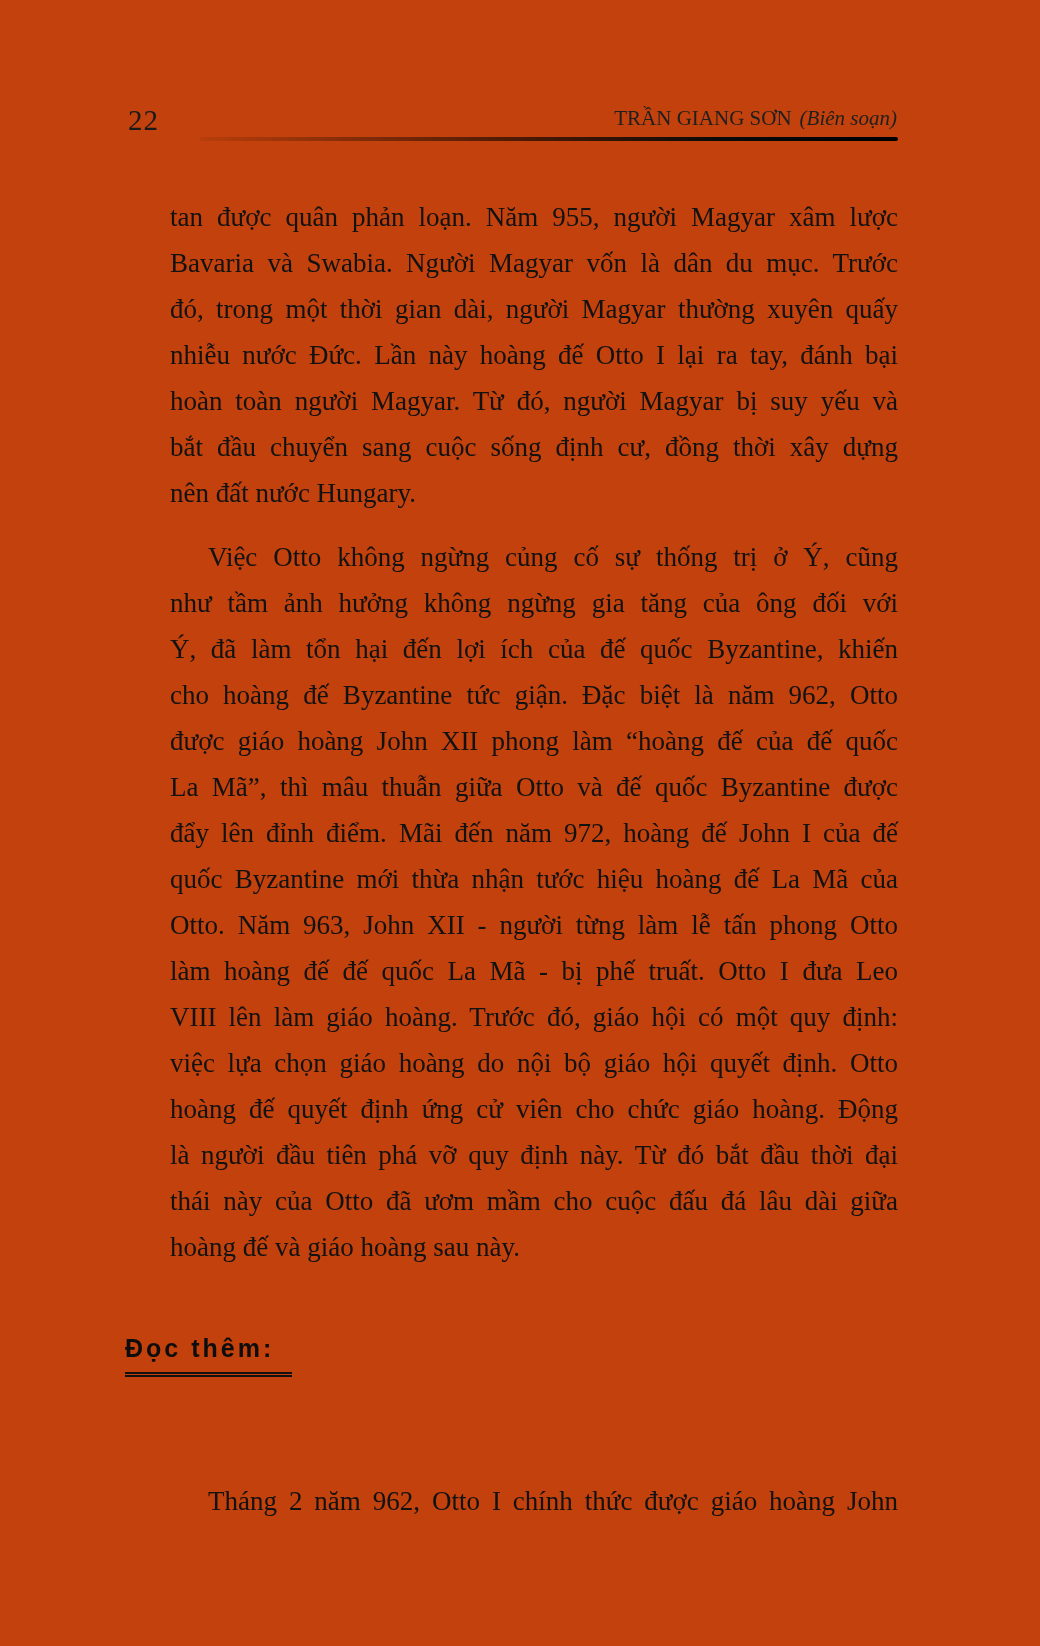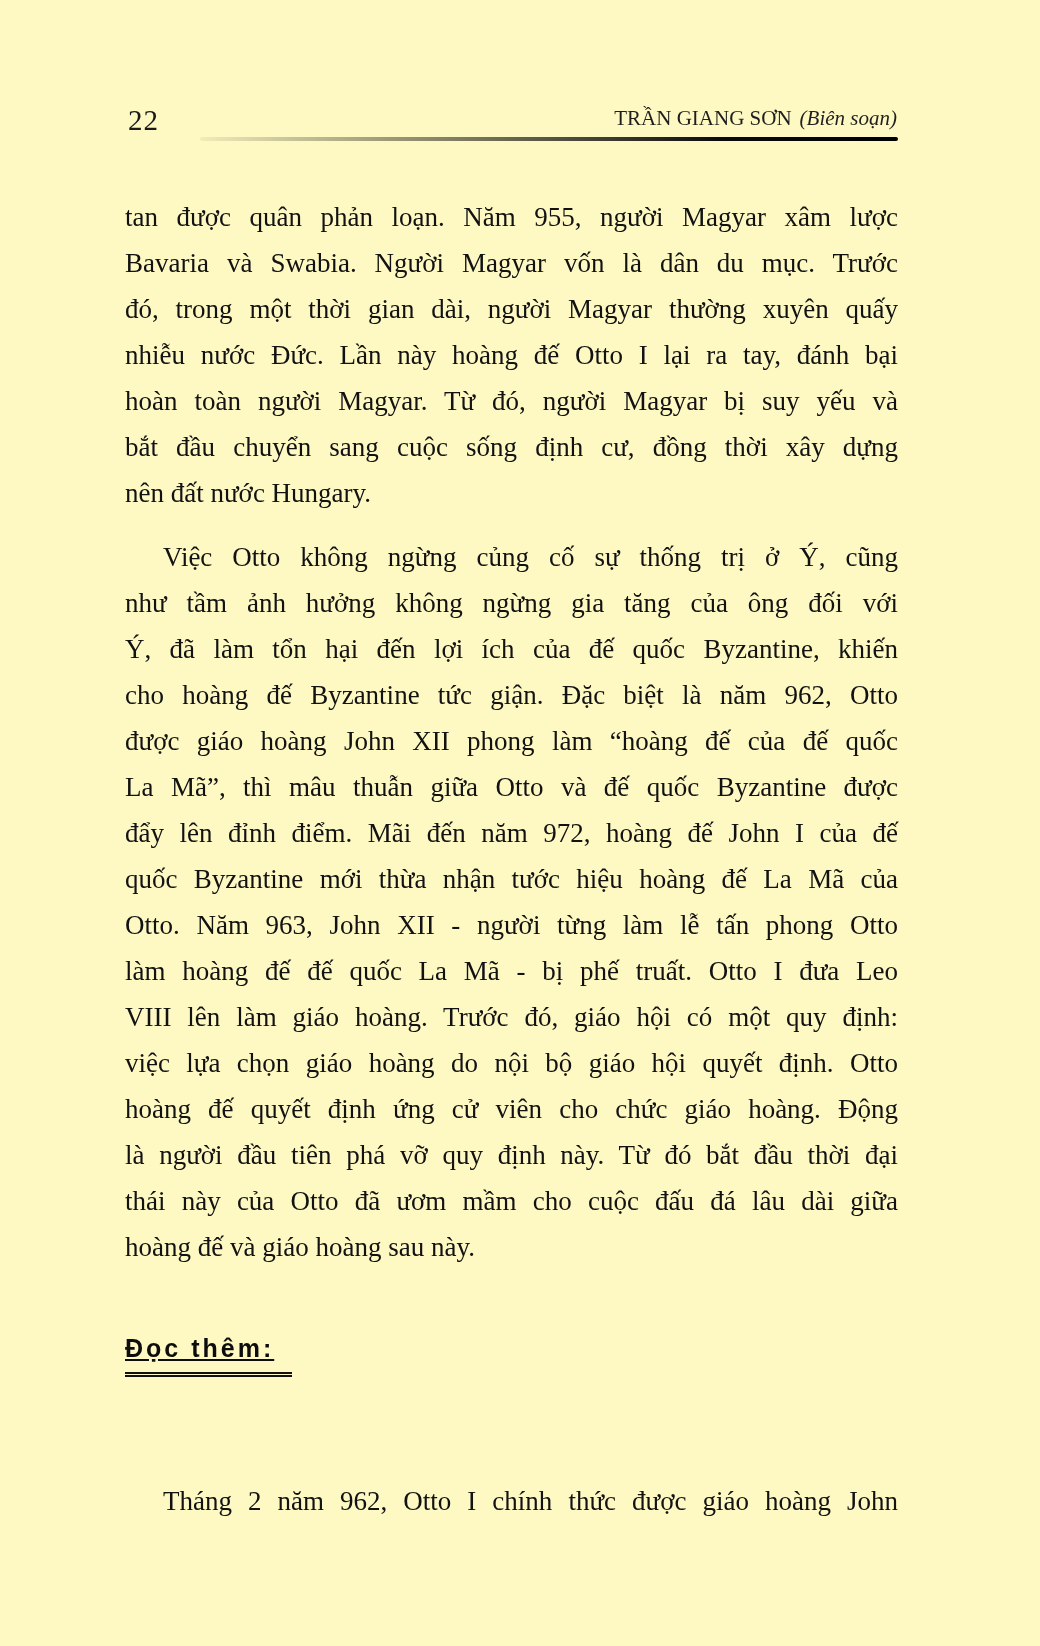--- a/index.html
+++ b/index.html
@@ -1,20 +1,20 @@
 <!DOCTYPE html>
 <html lang="vi"><head>
 <meta charset="utf-8">
 <style>
   html, body { margin: 0; padding: 0; background: #ffffff; }
   .page {
     position: relative;
     width: 1040px;
     height: 1646px;
-    background: #fef9c3;
+    background: #c2410c;
     color: #141414;
     font-family: "Liberation Serif", "DejaVu Serif", serif;
     overflow: hidden;
   }
 
   
   .pagenum {
     position: absolute;
     left: 128px; top: 104px;
     font-size: 29px;
@@ -50,39 +50,39 @@
     line-height: 46px;
     color: #121212;
   }
   .para { margin: 0; }
   .para + .para { margin-top: 18px; }
   .line {
     display: block;
     text-align: justify;
     text-align-last: justify;
     white-space: normal;
+    margin-left: 45px;
   }
   .line.end { text-align-last: left; }
   .line.ind { text-indent: 38px; }
 
   
   .readmore {
     position: absolute;
     left: 125px; top: 1334px;
   }
   .readmore .rm-label {
     display: inline-block;
     font-family: "Liberation Sans", "DejaVu Sans", sans-serif;
     font-weight: 700;
     font-size: 25px;
     letter-spacing: 3px;
     color: #0d0d0d;
     padding: 0 18px 9px 0;
     border-bottom: 5px double #111;
-    text-decoration: underline;
   }
 
   
   .section-title {
     position: absolute;
     left: 125px; top: 1400px;
     width: 773px;
     text-align: center;
     font-style: italic;
     font-size: 40px;

